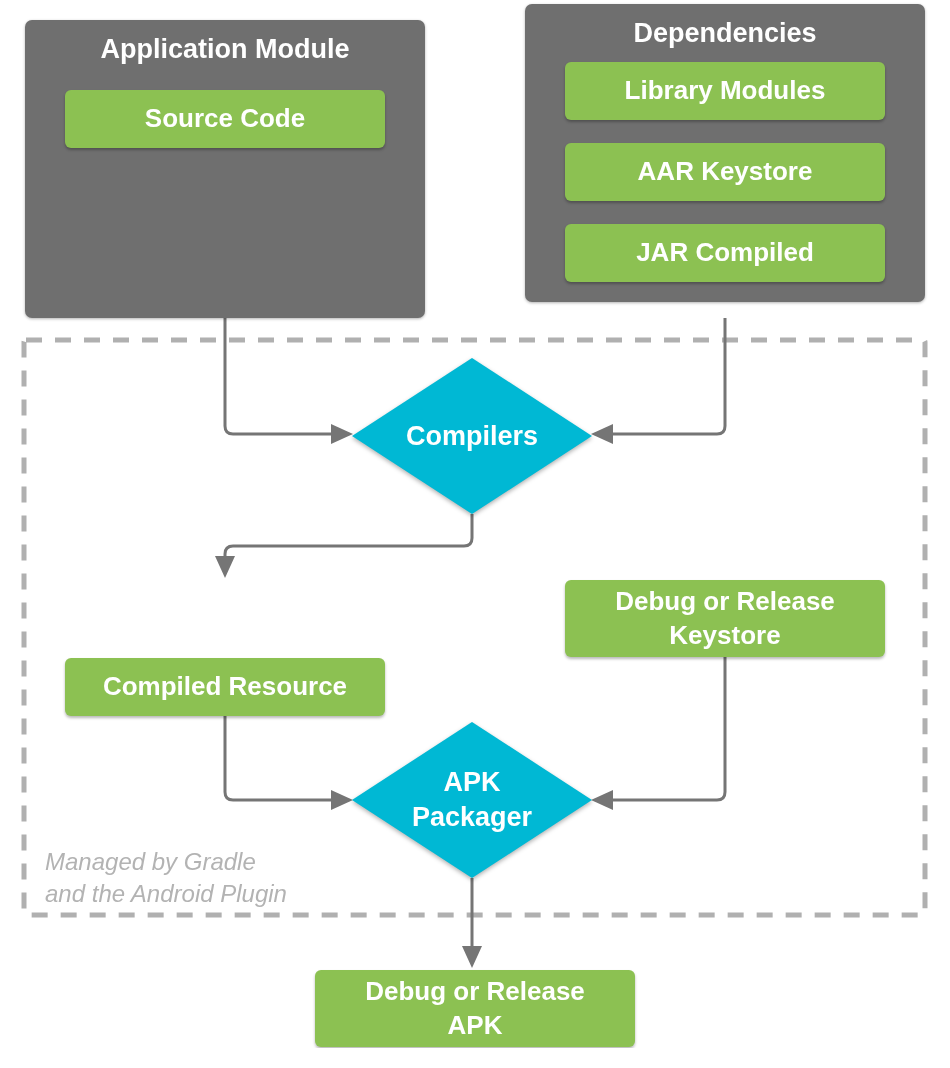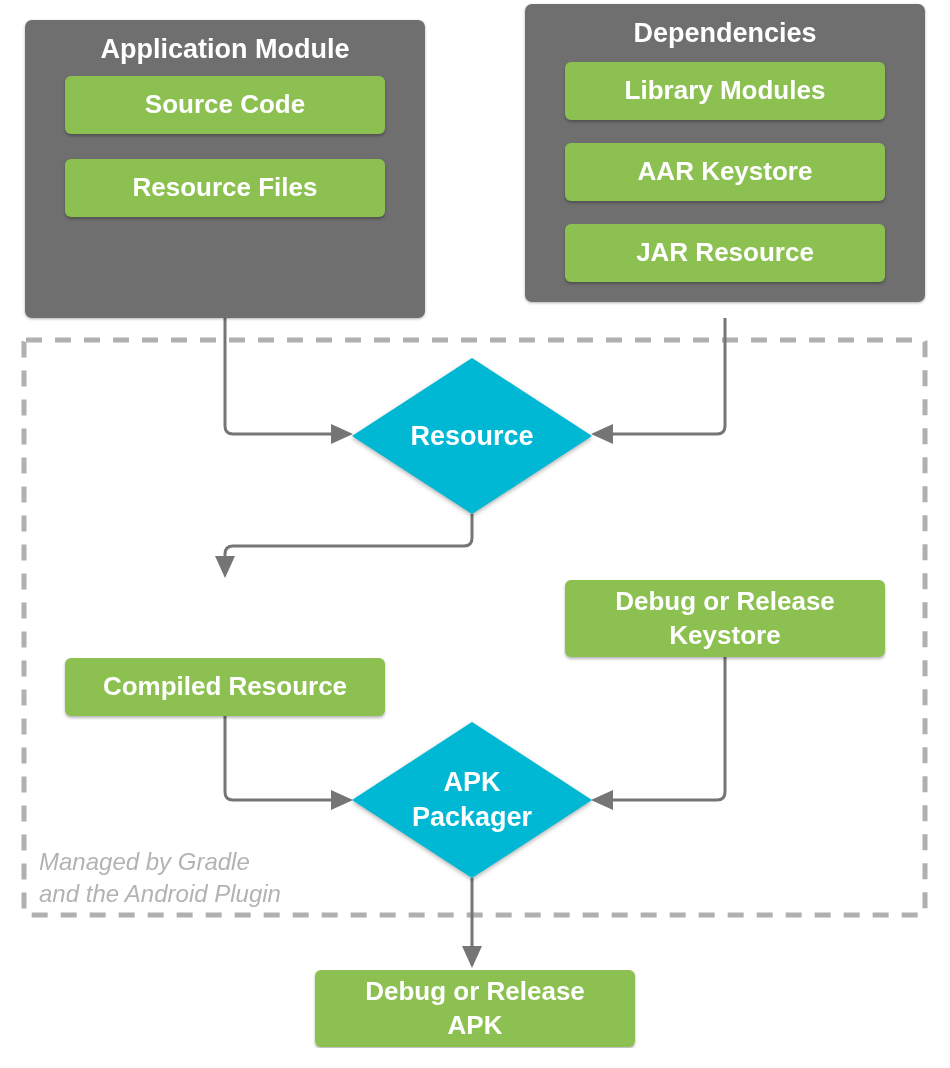--- a/index.html
+++ b/index.html
@@ -89,21 +89,21 @@
     width: 220px;
     color: var(--text-on-fill);
     font-size: 27px;
     font-weight: bold;
     text-align: center;
     white-space: pre-line;
     line-height: 1.3;
   }
   .caption {
     position: absolute;
-    left: 39px;
+    left: 45px;
     top: 846px;
     color: var(--caption);
     font-size: 24px;
     font-style: italic;
     white-space: pre-line;
     line-height: 1.32;
   }
 </style>
 </head>
 <body>
@@ -143,32 +143,31 @@
       <path class="arrow-line" d="M472 878 L472 947"></path>
       <polygon class="arrowhead" points="462,946 482,946 472,968"></polygon>
     </g>
 
     <polygon class="diamond" points="472,358 592,436 472,514 352,436"></polygon>
     <polygon class="diamond" points="472,722 592,800 472,878 352,800"></polygon>
   </svg>
 
   <div class="group" style="left:25px; top:20px;">
     <div class="group-title">Application Module</div>
-    <div class="node" style="top:56px;">Source Code</div>
-    <div class="node" style="top:139px;">Resource Files</div>
+    <div class="node" style="top:70px;">Source Code</div>
   </div>
 
   <div class="group" style="left:525px; top:4px;">
     <div class="group-title">Dependencies</div>
     <div class="node" style="top:58px;">Library Modules</div>
     <div class="node" style="top:139px;">AAR Keystore</div>
-    <div class="node" style="top:220px;">JAR Resource</div>
+    <div class="node" style="top:220px;">JAR Compiled</div>
   </div>
 
-  <div class="diamond-label" style="left:362px; top:419px;">Resource</div>
+  <div class="diamond-label" style="left:362px; top:419px;">Compilers</div>
   <div class="diamond-label" style="left:362px; top:765px;">APK
 Packager</div>
 
   <div class="node standalone" style="left:65px; top:658px; height:58px;">Compiled Resource</div>
   <div class="node standalone" style="left:565px; top:580px; height:77px;">Debug or Release
 Keystore</div>
 
   <div class="node standalone" style="left:315px; top:970px; height:77px;">Debug or Release
 APK</div>
 

